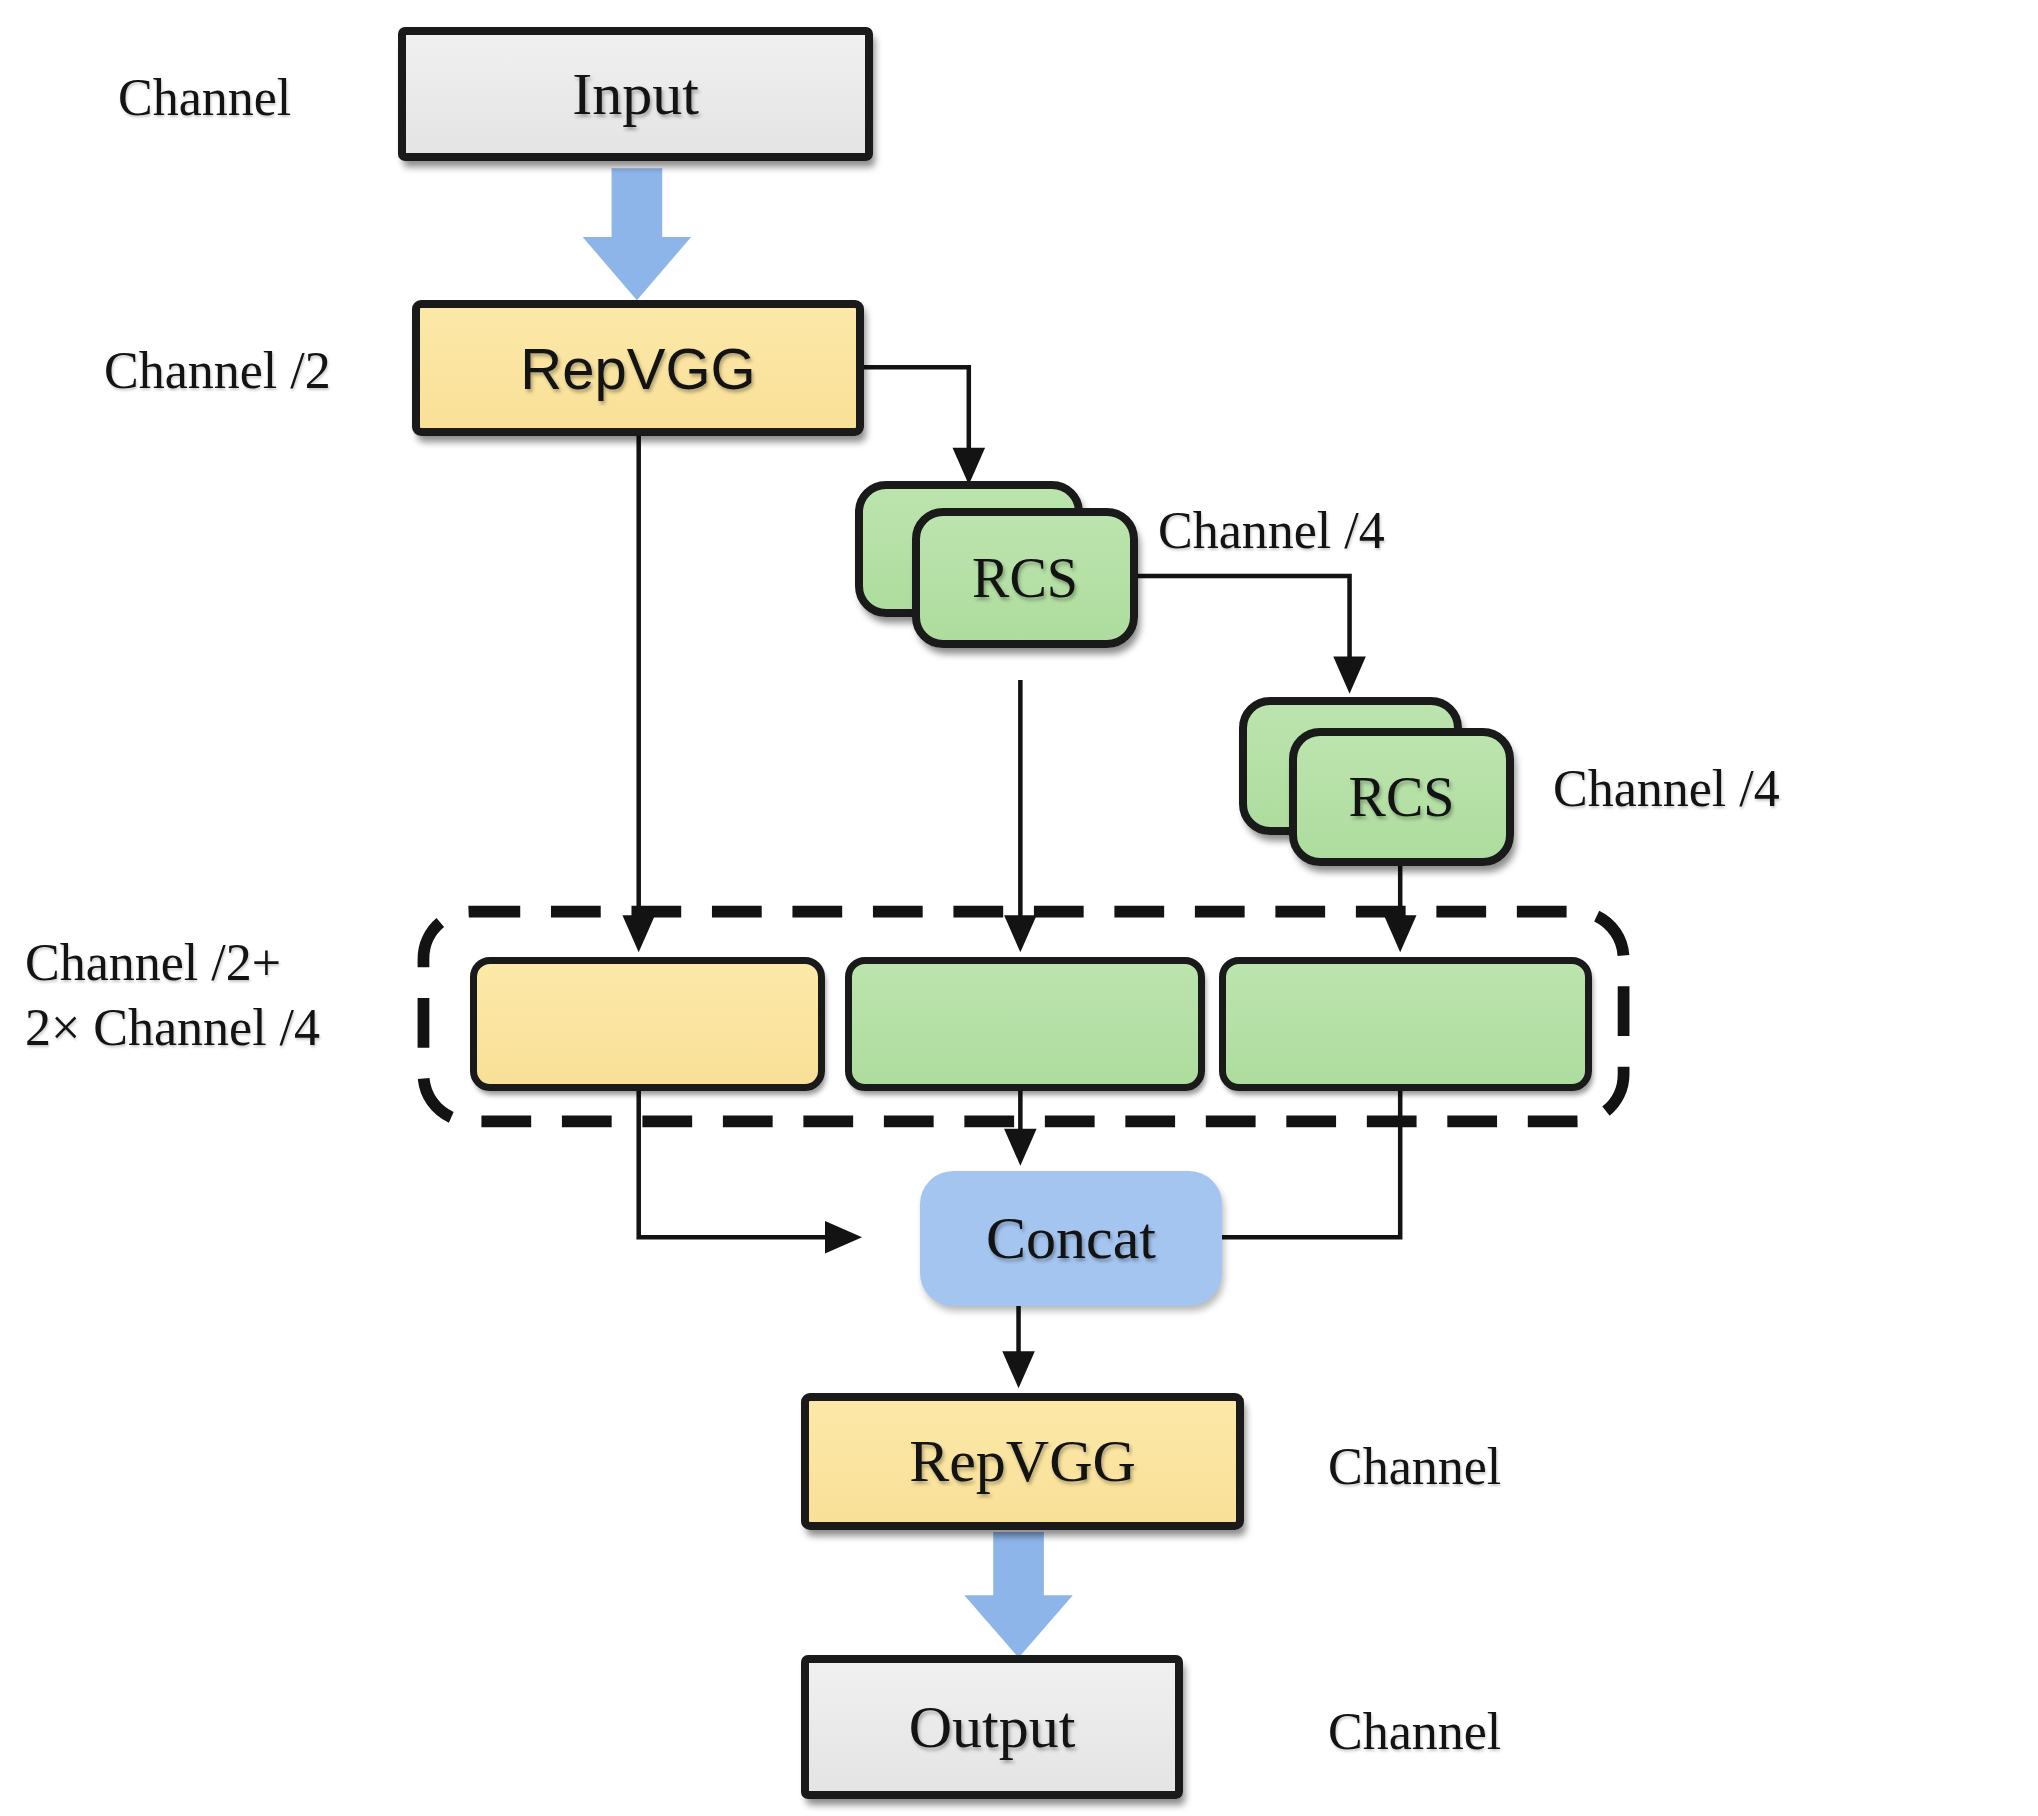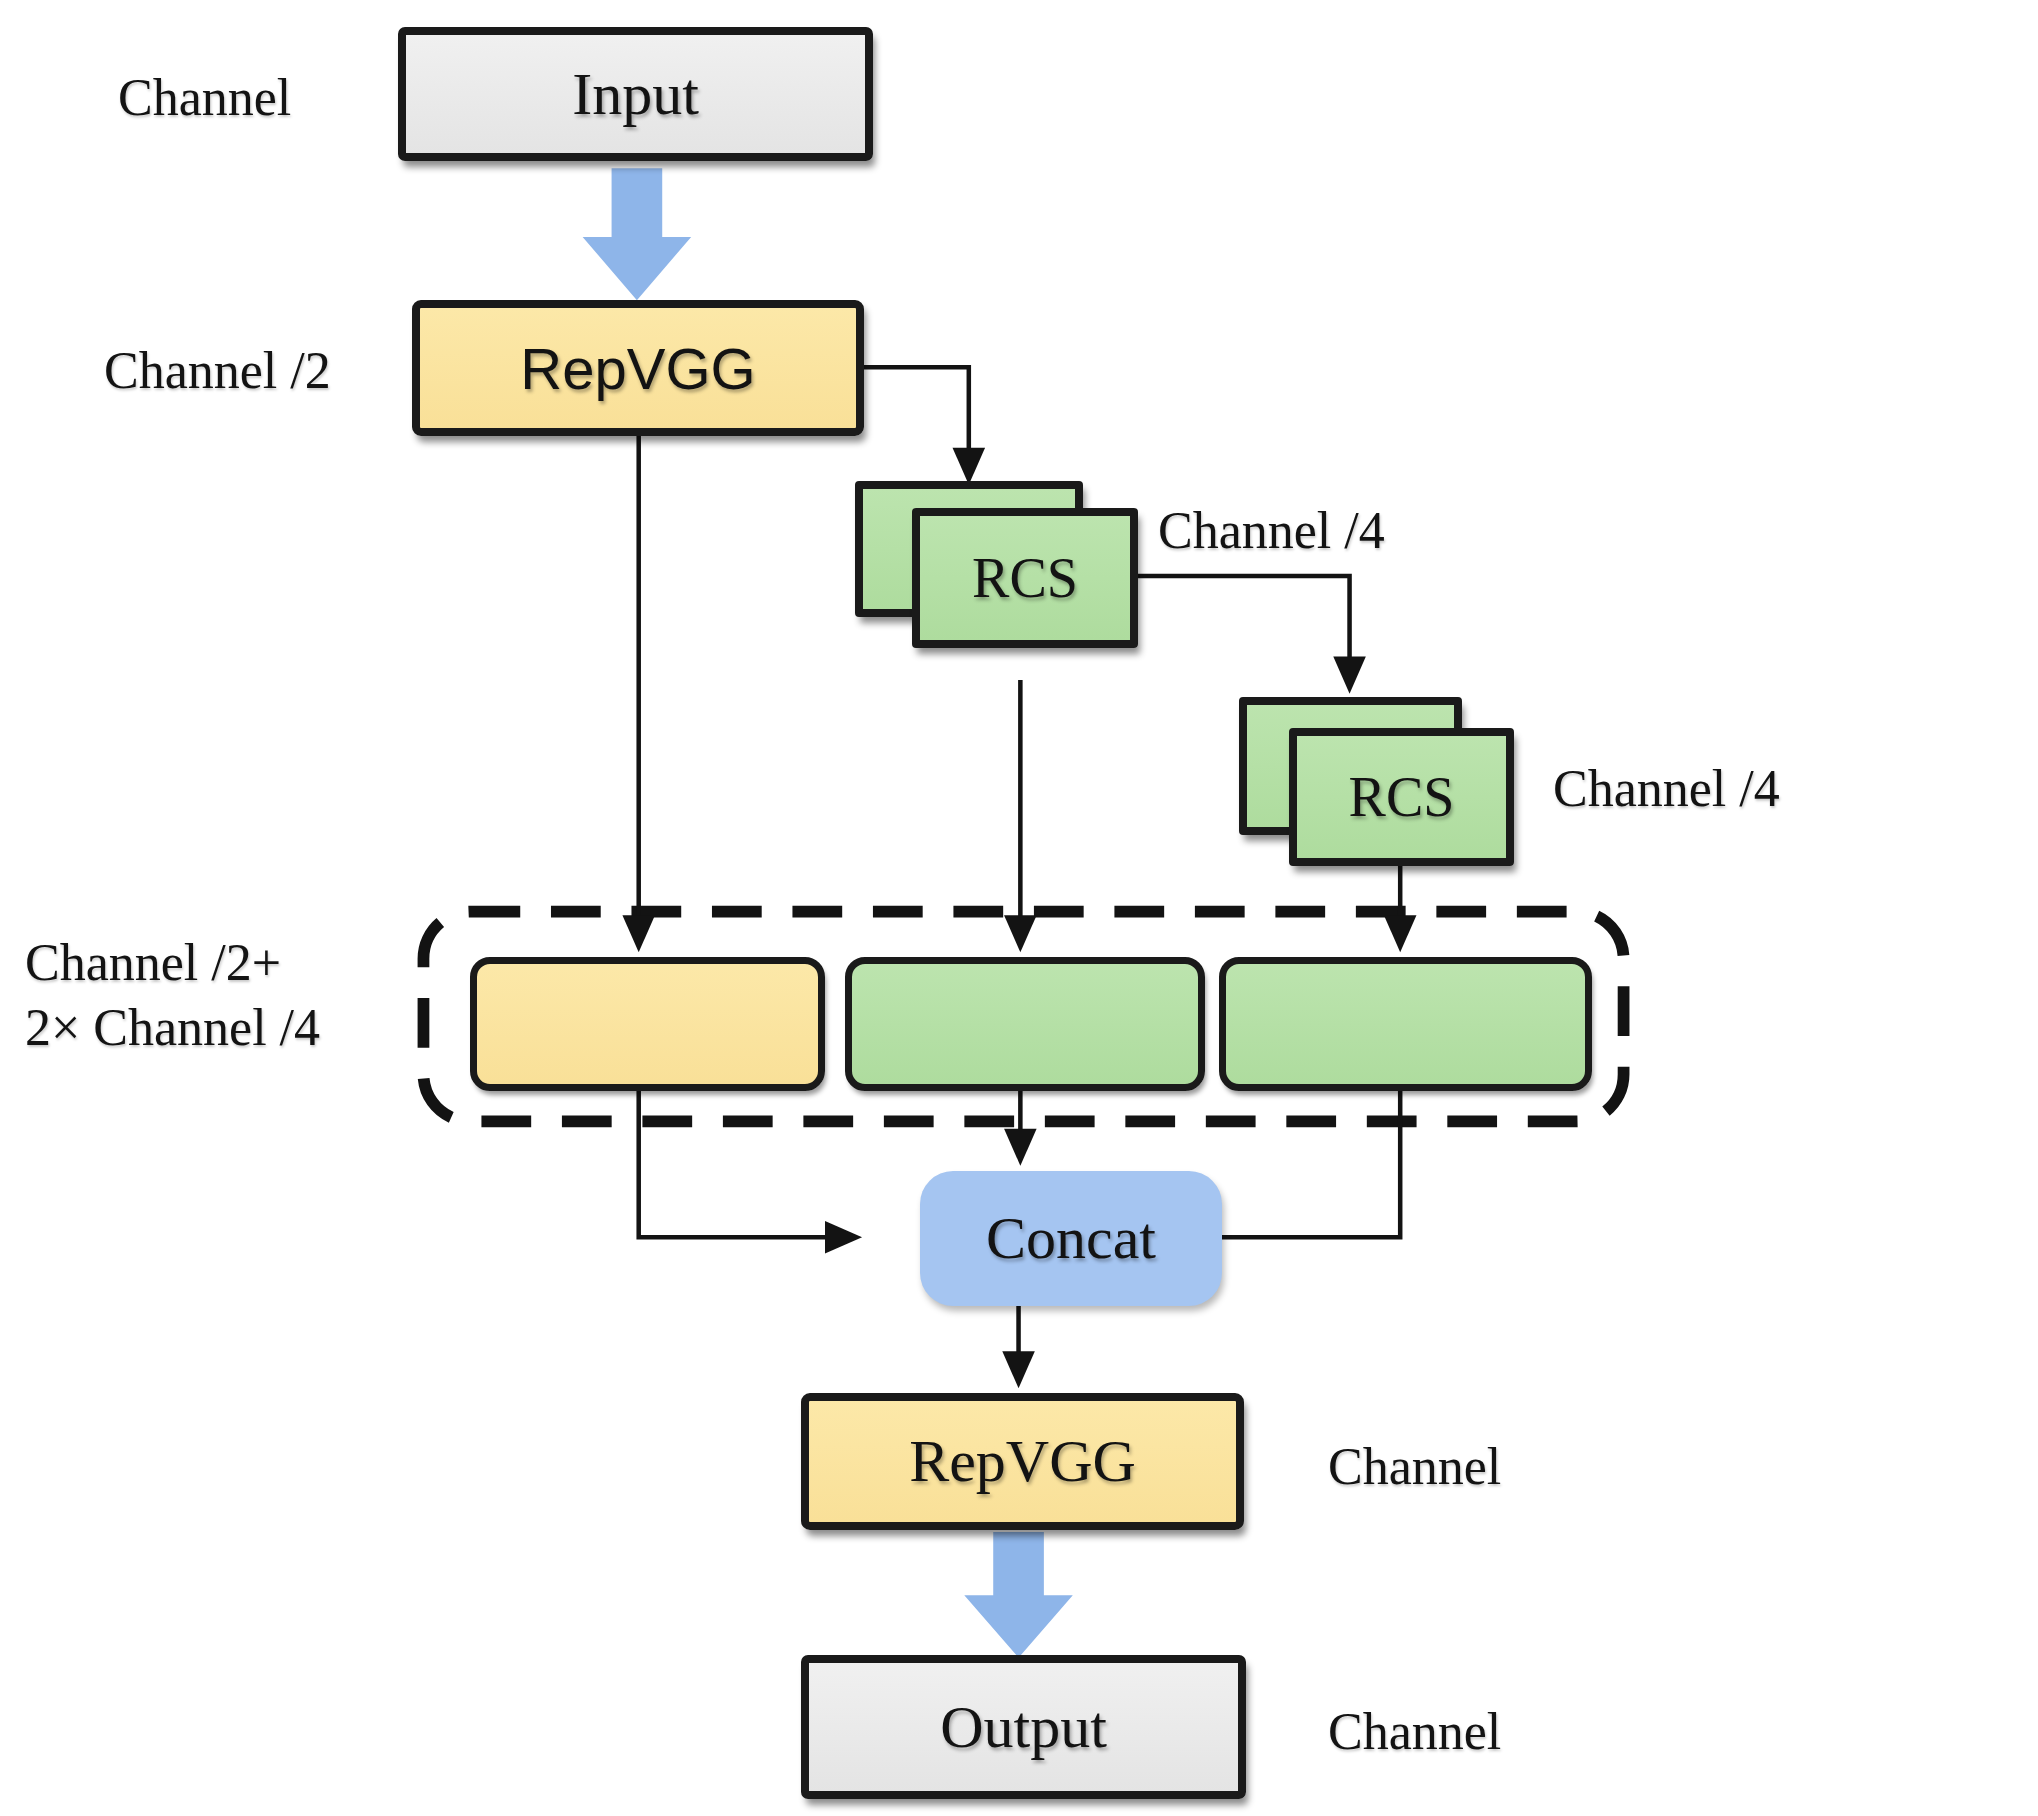--- a/index.html
+++ b/index.html
@@ -26,21 +26,21 @@
     align-items:center;
     justify-content:center;
     z-index:2;
     box-shadow:3.6px 7.2px 7.2px -1.8px rgba(0,0,0,0.45);
     font-size:60px;
     text-shadow:1.8px 2.7px 3.6px rgba(0,0,0,0.30);
   }
   .gray{background:linear-gradient(180deg,#f0f0f0 0%,#e4e4e4 100%);border-radius:7px;}
   .yellow{background:linear-gradient(180deg,#fdeBab 0%,#f9e098 100%);background-color:#fae5a0;border-radius:9px;}
   .yellow{background:linear-gradient(180deg,#fcE8a8 0%,#f9e098 100%);}
-  .green{background:linear-gradient(180deg,#bce4ae 0%,#aedc9e 100%);border-radius:4px;}
+  .green{background:linear-gradient(180deg,#bce4ae 0%,#aedc9e 100%);border-radius:31px;}
   .seg{border-radius:20px;border-width:7.2px;box-shadow:2.7px 5.4px 5.4px -1.8px rgba(0,0,0,0.40);}
   .concat-box{
     background:#a5c5f1;
     border:none;
     border-radius:33px;
     box-shadow:2.7px 5.4px 7.2px -0.9px rgba(0,0,0,0.28);
   }
   .sans-label{font-family:"Liberation Sans", sans-serif;font-size:58px;}
   .rcs-label{font-size:56px;}
   .annot{
@@ -105,21 +105,21 @@
   <div class="node green seg" style="left:1219px;top:957px;width:373px;height:134px;"></div>
 
   <div class="node concat-box" style="left:920px;top:1171px;width:302px;height:135px;">
     <span>Concat</span>
   </div>
 
   <div class="node yellow" style="left:801px;top:1393px;width:443px;height:137px;">
     <span>RepVGG</span>
   </div>
 
-  <div class="node gray" style="left:801px;top:1655px;width:445px;height:144px;">
+  <div class="node gray" style="left:801px;top:1655px;width:382px;height:144px;">
     <span>Output</span>
   </div>
 
   <div class="annot" style="left:118px;top:65px;">Channel</div>
 
   <div class="annot" style="left:104px;top:338px;">Channel /2</div>
 
   <div class="annot" style="left:1158px;top:498px;">Channel /4</div>
 
   <div class="annot" style="left:1553px;top:756px;">Channel /4</div>

